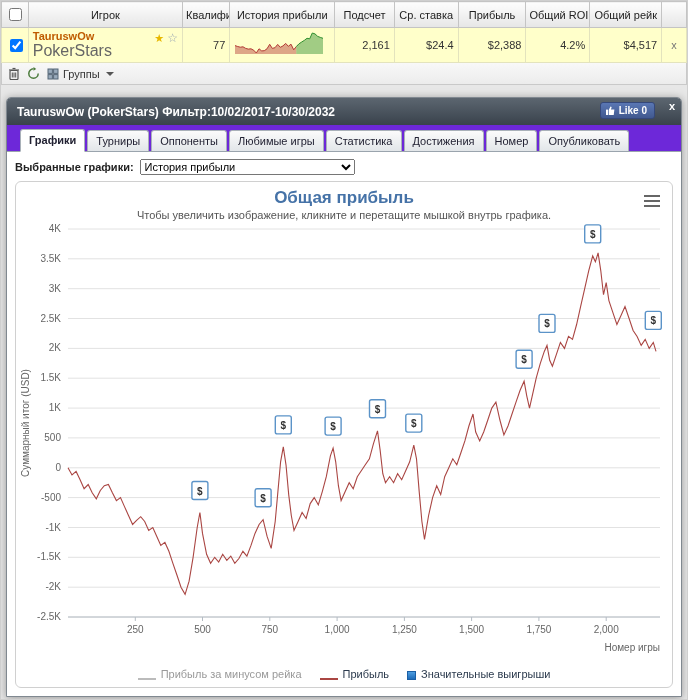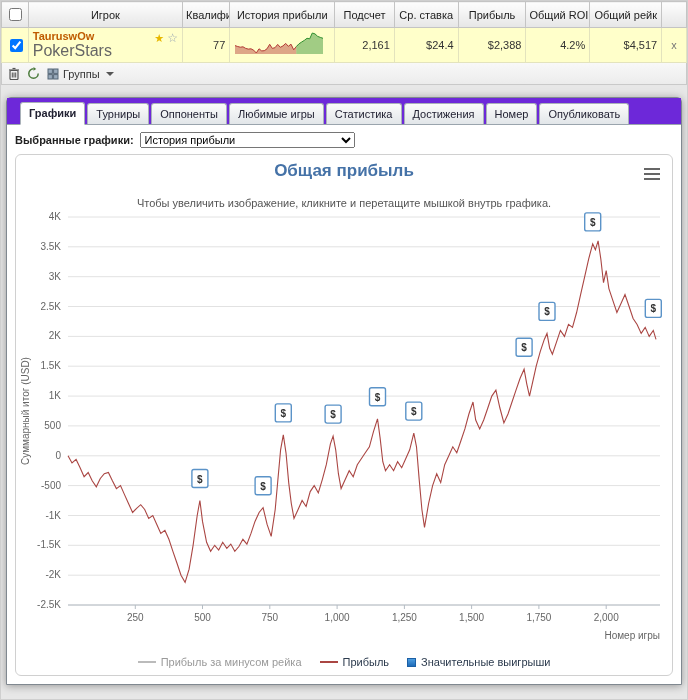--- a/index.html
+++ b/index.html
@@ -102,29 +102,29 @@
   .selector-label { font-weight:bold; color:#222; }
   .selector-row select { font-family:"Liberation Sans",sans-serif; font-size:11px; width:215px; }
 
   .chart-box {
     position:relative;
     margin:2px 8px 8px 8px;
     border:1px solid #d0d0d0; border-radius:6px;
     padding-top:6px; background:#fff;
   }
   .chart-title { text-align:center; color:#4572A7; font-size:17px; font-weight:bold; }
-  .chart-subtitle { text-align:center; color:#555; font-size:11px; margin-top:16px; }
+  .chart-subtitle { text-align:center; color:#555; font-size:11px; margin-top:1px; }
   .burger { position:absolute; top:10px; right:12px; cursor:pointer; }
   .burger div { width:16px; height:2px; background:#666; margin:3px 0; }
 
   .legend-row {
     display:flex; justify-content:center; align-items:center; gap:18px;
     padding:0 0 7px 0; font-size:11px;
   }
-  .legend-item { display:flex; align-items:center; gap:5px; cursor:pointer; }
+  .legend-item { display:flex; align-items:flex-end; gap:5px; cursor:pointer; }
   .sw-line { display:inline-block; width:18px; height:2px; }
   .sw-gray { background:#bbb; }
   .sw-red { background:#AA4643; }
   .sw-blue { display:inline-block; width:9px; height:9px; background:linear-gradient(#4d9de0,#1e6bb8); border:1px solid #1b5fa5; }
   .lg-muted { color:#9a9a9a; }
   .lg-dark { color:#2b3a4d; }
 </style>
 </head>
 <body>
 
@@ -208,20 +208,31 @@
         <rect x="1" y="6.6" width="4.4" height="4.4" fill="#9ab" stroke="#567"></rect>
         <rect x="6.6" y="6.6" width="4.4" height="4.4" fill="#9ab" stroke="#567"></rect>
       </svg>
       <span>Группы</span>
       <span class="caret"></span>
     </span>
   </div>
 </div>
 
 <div class="panel">
+  <div class="panel-header">
+    <span>TauruswOw (PokerStars) Фильтр:10/02/2017-10/30/2032</span>
+    <span class="like-btn">
+      <svg width="9" height="9" viewBox="0 0 10 10">
+        <rect x="0" y="4" width="2.2" height="6" fill="#fff"></rect>
+        <path d="M3 10 V4.5 L5 0.5 L6.3 1.2 L5.5 4 H9.3 L8.6 10 Z" fill="#fff"></path>
+      </svg>
+      <span>Like 0</span>
+    </span>
+    <span class="panel-close">x</span>
+  </div>
 
   <div class="tabs">
     <span class="tab active">Графики</span>
     <span class="tab">Турниры</span>
     <span class="tab">Оппоненты</span>
     <span class="tab">Любимые игры</span>
     <span class="tab">Статистика</span>
     <span class="tab">Достижения</span>
     <span class="tab">Номер</span>
     <span class="tab">Опубликовать</span>

